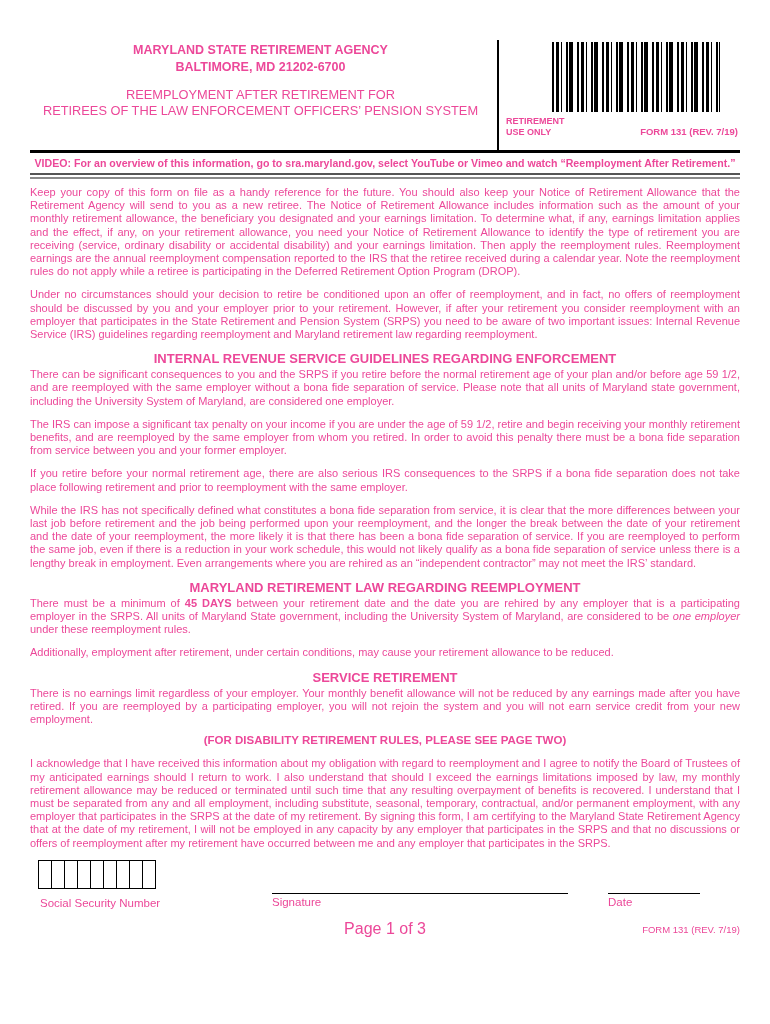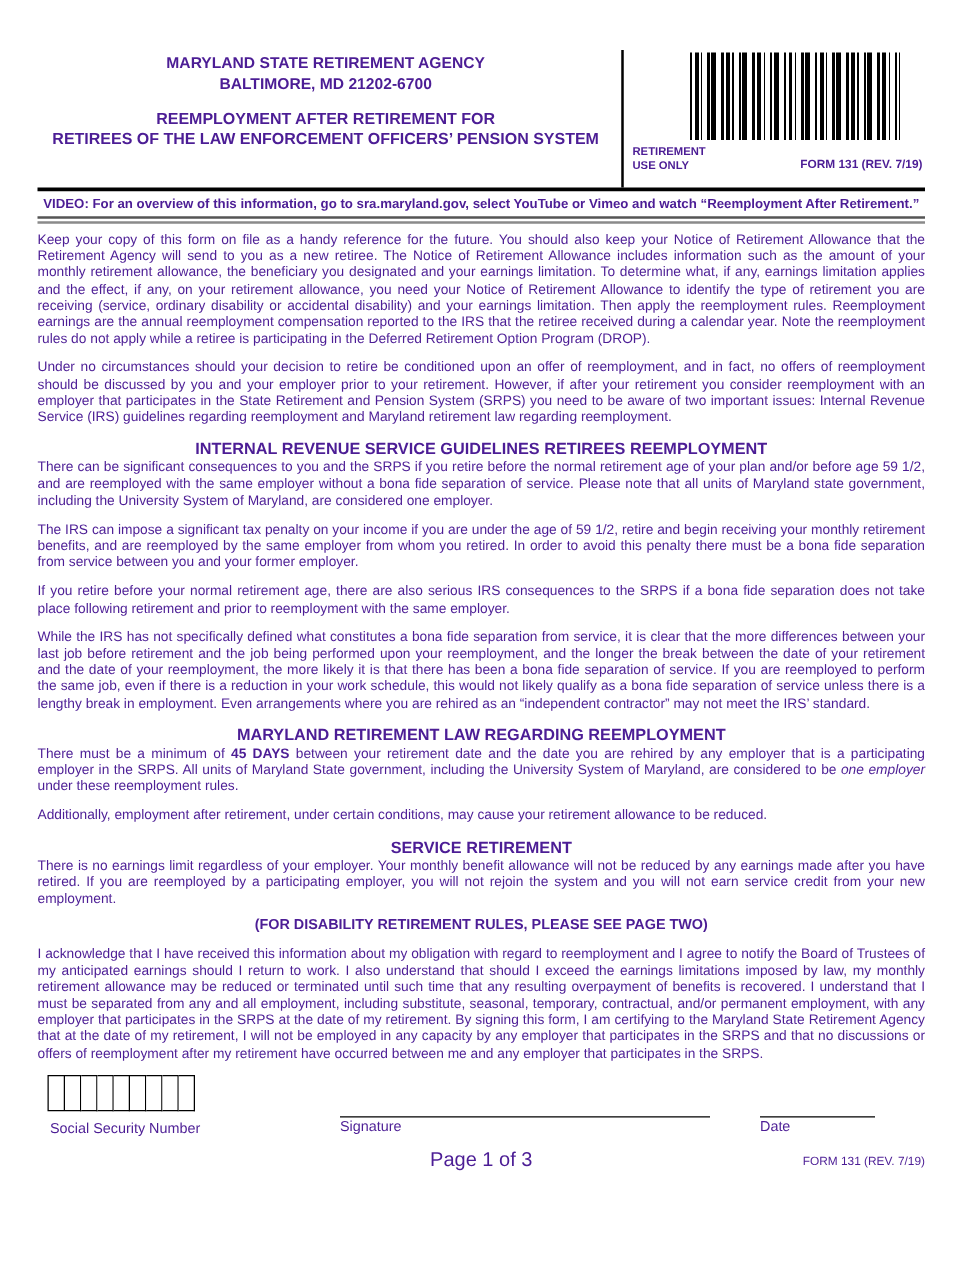--- a/index.html
+++ b/index.html
@@ -1,26 +1,26 @@
 <!DOCTYPE html>
 <html><head>
 <meta charset="utf-8">
 <style>
   html,body { margin:0; padding:0; background:#ffffff; }
   .page {
-    width:770px; height:1024px; background:#ffffff; color:#4c1d95;
+    width:770px; height:1024px; background:#ffffff; color:#ec4899;
     font-family:"Liberation Sans", sans-serif;
     box-sizing:border-box; padding:40px 30px 0 30px; position:relative;
     overflow:hidden;
   }
   
   .header { display:flex; border-bottom:3px solid #000; }
   .header-left { flex:1; text-align:center; padding:2px 6px 2px 0; }
   .agency-line { font-weight:bold; font-size:12.5px; line-height:17px; white-space:nowrap; }
-  .form-title { font-weight:bold; margin-top:11px; }
+  .form-title { font-weight:normal; margin-top:11px; }
   .form-title div { font-size:12.8px; line-height:16px; white-space:nowrap; }
   .header-right { width:243px; border-left:2px solid #000; display:flex; flex-direction:column; justify-content:space-between; padding-left:7px; box-sizing:border-box; }
   .barcode {
     height:70px; margin:2px 20px 0 46px;
     background:repeating-linear-gradient(90deg,
       #000 0 2px, #fff 2px 4px,
       #000 4px 7px, #fff 7px 9px,
       #000 9px 10px, #fff 10px 14px,
       #000 14px 16px, #fff 16px 17px,
       #000 17px 21px, #fff 21px 25px);
@@ -82,21 +82,21 @@
   </div>
 
   <div class="video-row">VIDEO: For an overview of this information, go to sra.maryland.gov, select YouTube or Vimeo and watch “Reemployment After Retirement.”</div>
   <div class="double-rule"></div>
 
   <div class="doc">
     <p>Keep your copy of this form on file as a handy reference for the future. You should also keep your Notice of Retirement Allowance that the Retirement Agency will send to you as a new retiree. The Notice of Retirement Allowance includes information such as the amount of your monthly retirement allowance, the beneficiary you designated and your earnings limitation. To determine what, if any, earnings limitation applies and the effect, if any, on your retirement allowance, you need your Notice of Retirement Allowance to identify the type of retirement you are receiving (service, ordinary disability or accidental disability) and your earnings limitation. Then apply the reemployment rules. Reemployment earnings are the annual reemployment compensation reported to the IRS that the retiree received during a calendar year. Note the reemployment rules do not apply while a retiree is participating in the Deferred Retirement Option Program (DROP).</p>
 
     <p><span class="underline">Under no circumstances should your decision to retire be conditioned upon an offer of reemployment, and in fact, no offers of reemployment should be discussed by you and your employer prior to your retirement.</span><span> However, if after your retirement you consider reemployment with an employer that participates in the State Retirement and Pension System (SRPS) you need to be aware of two important issues: Internal Revenue Service (IRS) guidelines regarding reemployment and Maryland retirement law regarding reemployment.</span></p>
 
-    <div class="heading">INTERNAL REVENUE SERVICE GUIDELINES RETIREES REEMPLOYMENT</div>
+    <div class="heading">INTERNAL REVENUE SERVICE GUIDELINES REGARDING ENFORCEMENT</div>
     <p>There can be significant consequences to you and the SRPS if you retire before the normal retirement age of your plan and/or before age 59 1/2, and are reemployed with the same employer without a bona fide separation of service. Please note that all units of Maryland state government, including the University System of Maryland, are considered one employer.</p>
     <p>The IRS can impose a significant tax penalty on your income if you are under the age of 59 1/2, retire and begin receiving your monthly retirement benefits, and are reemployed by the same employer from whom you retired. In order to avoid this penalty there must be a bona fide separation from service between you and your former employer.</p>
     <p>If you retire before your normal retirement age, there are also serious IRS consequences to the SRPS if a bona fide separation does not take place following retirement and prior to reemployment with the same employer.</p>
     <p>While the IRS has not specifically defined what constitutes a bona fide separation from service, it is clear that the more differences between your last job before retirement and the job being performed upon your reemployment, and the longer the break between the date of your retirement and the date of your reemployment, the more likely it is that there has been a bona fide separation of service. If you are reemployed to perform the same job, even if there is a reduction in your work schedule, this would not likely qualify as a bona fide separation of service unless there is a lengthy break in employment. Even arrangements where you are rehired as an “independent contractor” may not meet the IRS’ standard.</p>
 
     <div class="heading">MARYLAND RETIREMENT LAW REGARDING REEMPLOYMENT</div>
     <p><span>There must be a minimum of </span><span class="bold">45 DAYS</span><span> between your retirement date and the date you are rehired by any employer that is a participating employer in the SRPS. All units of Maryland State government, including the University System of Maryland, are considered to be </span><span class="italic">one employer</span><span> under these reemployment rules.</span></p>
     <p>Additionally, employment after retirement, under certain conditions, may cause your retirement allowance to be reduced.</p>
 
     <div class="heading">SERVICE RETIREMENT</div>

